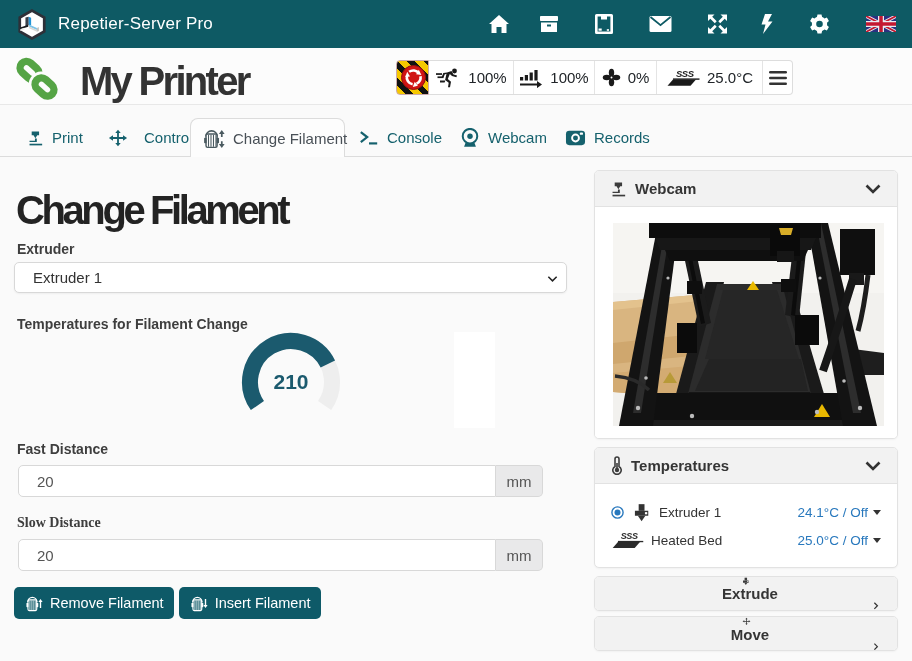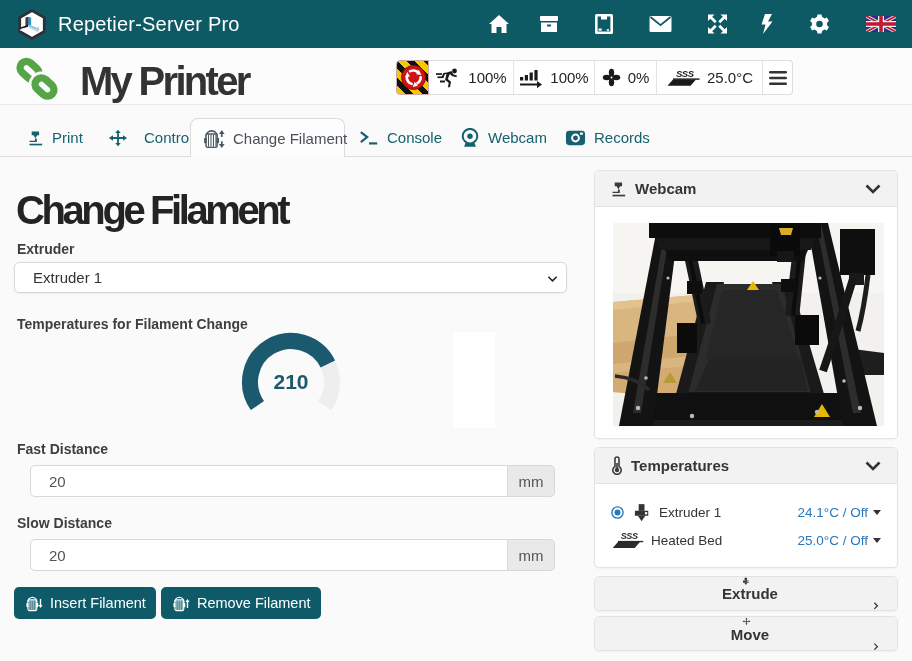--- a/index.html
+++ b/index.html
@@ -1,19 +1,19 @@
 <!DOCTYPE html>
 <html><head>
 <meta charset="utf-8">
 <style>
 * { box-sizing: border-box; margin:0; padding:0; }
 html,body { width:912px; height:661px; overflow:hidden; font-family:"Liberation Sans", sans-serif; background:#fafafa; }
 #navbar { position:absolute; left:0; top:0; width:912px; height:48px; background:#0e5a64; display:flex; align-items:center; }
 #navbar .logo { margin-left:16px; }
-#navbar .brand { color:#fff; font-size:20px; margin-left:10px; font-weight:400; letter-spacing:0.2px; }
+#navbar .brand { color:#fff; font-size:17px; margin-left:10px; font-weight:400; letter-spacing:0.2px; }
 #navicons { position:absolute; left:0; top:0; width:912px; height:48px; }
 #navicons svg { display:block; position:absolute; top:50%; transform:translateY(-50%); }
 
 #header { position:absolute; left:0; top:48px; width:912px; height:57px; background:#fcfcfc; border-bottom:1px solid #e8e8e8; }
 #chain { position:absolute; left:13px; top:56px; }
 #ptitle { position:absolute; left:80px; top:59px; font-size:40px; font-weight:700; color:#333; letter-spacing:-2.7px; }
 
 #statusbar { position:absolute; left:396px; top:60px; height:36px; display:flex; }
 #estop { width:33px; height:35px; border-radius:4px 0 0 4px; overflow:hidden; position:relative;
   background:repeating-linear-gradient(45deg, #f6c800 0 6px, #111 6px 12px); border:1px solid #caa; }
@@ -31,22 +31,22 @@
 #main { position:absolute; left:14px; top:157px; width:553px; }
 h1 { font-size:40px; font-weight:700; color:#232323; margin-top:31px; margin-left:2px; letter-spacing:-3.4px;}
 .lbl { font-size:14px; font-weight:700; color:#3e3e3e; }
 #lbl-extruder { position:absolute; left:3px; top:84px; }
 #sel { position:absolute; left:0; top:105px; width:553px; height:31px; background:#fff; border:1px solid #d8d8d8; border-radius:5px; box-shadow:0 1px 2px rgba(0,0,0,0.05); font-size:15px; color:#333; display:flex; align-items:center; padding-left:18px; }
 #sel svg { position:absolute; right:7px; top:10px; }
 #lbl-temp { position:absolute; left:3px; top:159px; }
 #knob { position:absolute; left:212px; top:162px; }
 #whiterect { position:absolute; left:440px; top:175px; width:41px; height:96px; background:#fff; }
 #lbl-fast { position:absolute; left:3px; top:284px; }
-#lbl-slow { position:absolute; left:3px; top:358px; }
-.inputgrp { position:absolute; left:16px; width:525px; height:32px; display:flex;border-radius:11px; }
+#lbl-slow { position:absolute; left:3px; top:358px;font-family:Liberation Serif, serif; }
+.inputgrp { position:absolute; left:4px; width:525px; height:32px; display:flex;border-radius:11px; }
 .inputgrp .inp { flex:1; background:#fff; border:1px solid #d8d8d8; border-radius:5px 0 0 5px; font-size:15px; color:#555; display:flex; align-items:center; padding-left:18px; }
 .inputgrp .addon { width:47px; background:#e9e9ea; border:1px solid #d8d8d8; border-left:none; border-radius:0 5px 5px 0; display:flex; align-items:center; justify-content:center; font-size:15px; color:#555; }
 #grp-fast { top:308px; }
 #grp-slow { top:382px; }
 #btns { position:absolute; left:0px; top:430px; display:flex; gap:5px; }
 .btn { background:#0e5a68; color:#fff; border-radius:5px; height:32px; display:flex; align-items:center; font-size:14.5px; font-weight:400; padding:0 10px; gap:7px; }
 
 #side { position:absolute; left:594px; top:170px; width:304px; }
 .panel { background:#fff; border:1px solid #e2e2e2; border-radius:5px; margin-bottom:8px; overflow:hidden; box-shadow:0 1px 2px rgba(0,0,0,0.04); }
 .phead { background:#f2f2f2; height:36px; display:flex; align-items:center; padding:0 16px; border-bottom:1px solid #e2e2e2; }
@@ -293,39 +293,39 @@
     <div class="btn">
       <svg width="19" height="17" viewBox="0 0 25 22">
           <g stroke="#fff" fill="none">
             <path d="M5 9 a6 6 0 0 1 12 0" stroke-width="1.6"></path>
             <rect x="5.2" y="6.3" width="11.6" height="14" rx="1.6" stroke-width="1.5"></rect>
             <path d="M7.8 7 v12.6 M10.4 7 v12.6 M13 7 v12.6 M15.6 7 v12.6" stroke-width="1.1"></path>
           </g>
           <g fill="#fff">
             <rect x="3.2" y="10.3" width="2.6" height="5.6" rx="0.8"></rect>
             <rect x="16.2" y="10.3" width="2.6" height="5.6" rx="0.8"></rect>
-            <path d="M21.7 17 l2.8 -4 h-1.9 v-8 h-1.8 v8 h-1.9 Z"></path>
-          </g>
-        </svg>
-      <span>Insert Filament</span>
+            <path d="M21.7 5 l2.8 4 h-1.9 v8 h-1.8 v-8 h-1.9 Z"></path>
+          </g>
+        </svg>
+      <span>Remove Filament</span>
     </div>
     <div class="btn">
       <svg width="19" height="17" viewBox="0 0 25 22">
           <g stroke="#fff" fill="none">
             <path d="M5 9 a6 6 0 0 1 12 0" stroke-width="1.6"></path>
             <rect x="5.2" y="6.3" width="11.6" height="14" rx="1.6" stroke-width="1.5"></rect>
             <path d="M7.8 7 v12.6 M10.4 7 v12.6 M13 7 v12.6 M15.6 7 v12.6" stroke-width="1.1"></path>
           </g>
           <g fill="#fff">
             <rect x="3.2" y="10.3" width="2.6" height="5.6" rx="0.8"></rect>
             <rect x="16.2" y="10.3" width="2.6" height="5.6" rx="0.8"></rect>
-            <path d="M21.7 5 l2.8 4 h-1.9 v8 h-1.8 v-8 h-1.9 Z"></path>
-          </g>
-        </svg>
-      <span>Remove Filament</span>
+            <path d="M21.7 17 l2.8 -4 h-1.9 v-8 h-1.8 v8 h-1.9 Z"></path>
+          </g>
+        </svg>
+      <span>Insert Filament</span>
     </div>
   </div>
 </div>
 
 <div id="side">
   <div class="panel">
     <div class="phead">
       <svg width="16" height="18" viewBox="0 0 26 28">
           <g fill="#3c3c3c">
             <path d="M6 3.5 h12 v6 h-3 l-3 5 l-3 -5 h-3 Z"></path>

